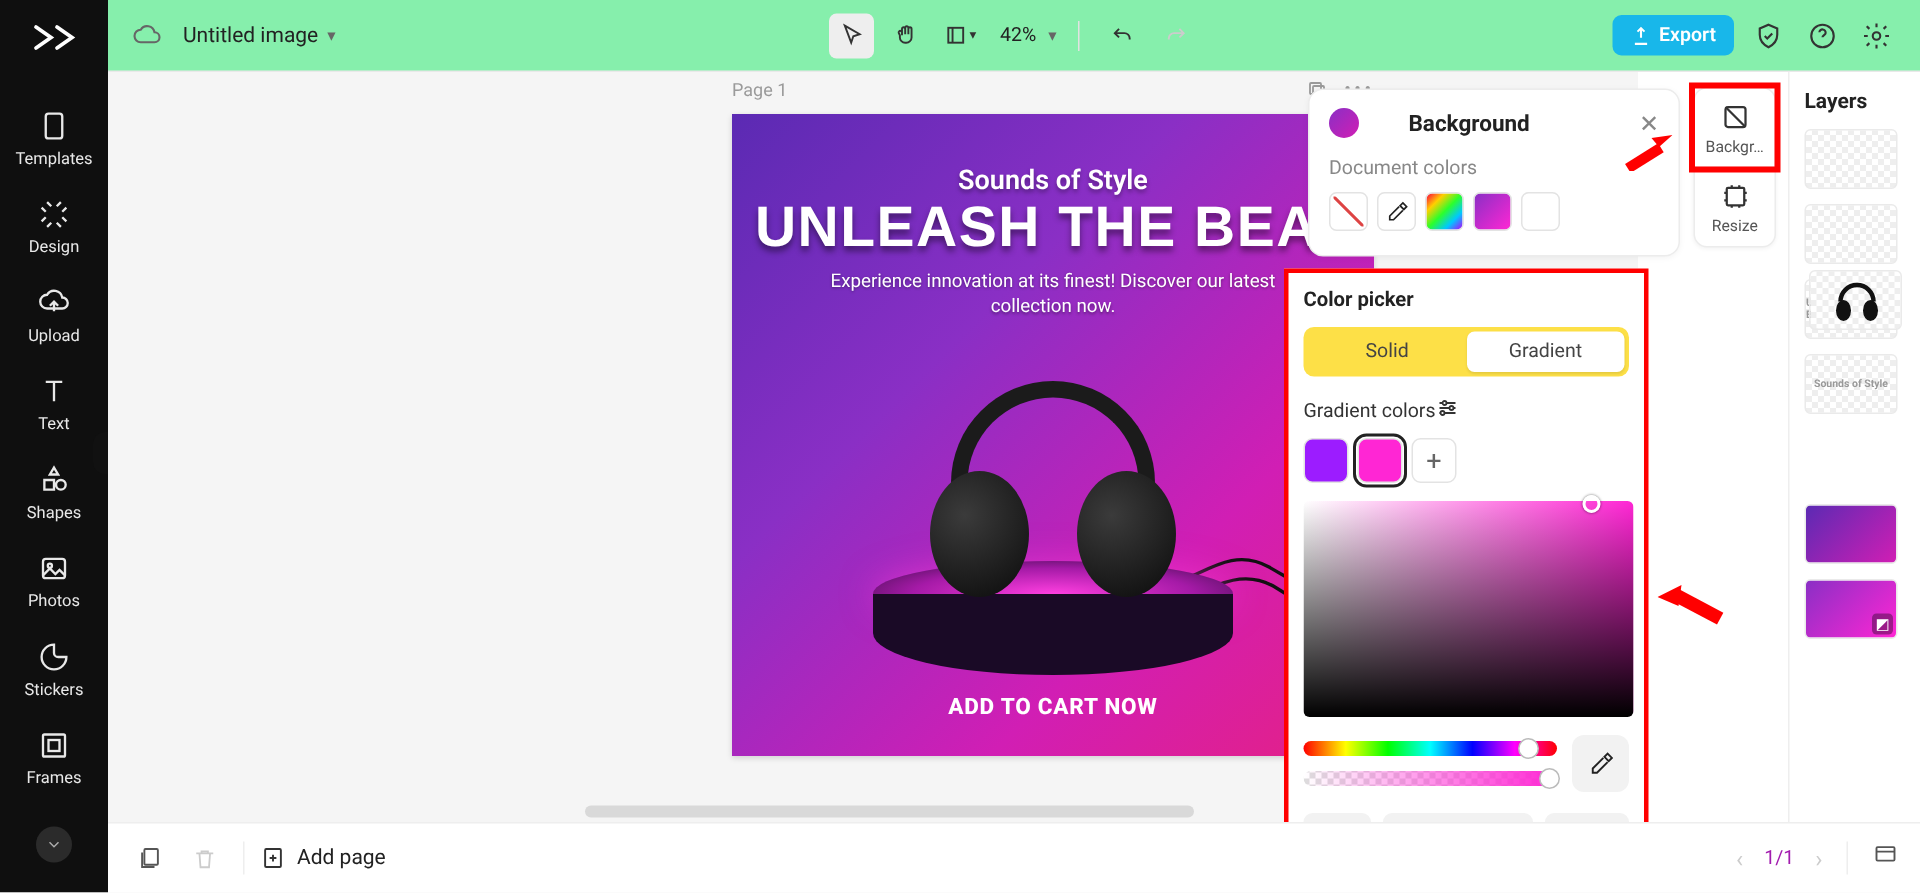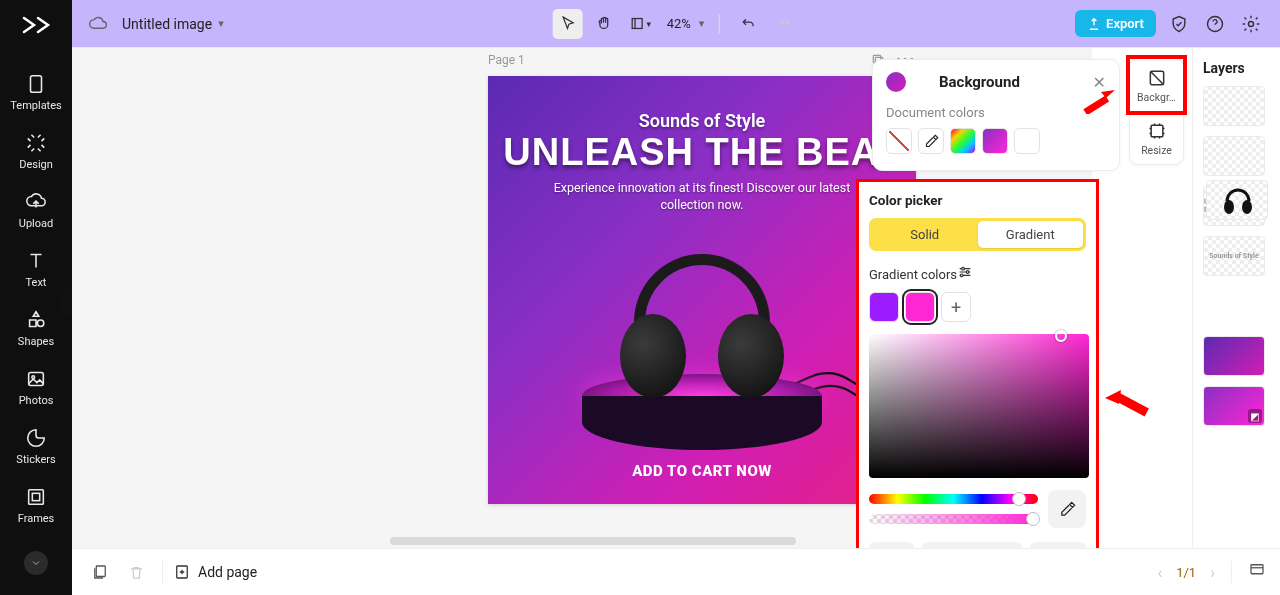--- a/index.html
+++ b/index.html
@@ -6,21 +6,21 @@
 body { width:1280px; height:595px; background:#fff; overflow:hidden; position:relative; }
 
 
 .rail { position:absolute; left:0; top:0; width:72px; height:595px; background:#0f0f0f; display:flex; flex-direction:column; align-items:center; padding-top:14px; }
 .logo { width:32px; height:22px; color:#fff; margin-bottom:28px; }
 .rail-item { width:88px; display:flex; flex-direction:column; align-items:center; color:#e8e8e8; font-size:11px; padding:9px 0 11px; cursor:pointer; }
 .rail-item svg { width:22px; height:22px; margin-bottom:4px; }
 .rail-more { margin-top:auto; margin-bottom:20px; width:24px; height:24px; border-radius:12px; background:#2b2b2b; color:#aaa; display:flex; align-items:center; justify-content:center; }
 
 
-.top { position:absolute; left:72px; top:0; right:0; height:48px; border-bottom:1px solid #e9e9e9; display:flex; align-items:center; padding:12px 16px; background:#c4b5fd; }
+.top { position:absolute; left:72px; top:0; right:0; height:48px; border-bottom:1px solid #e9e9e9; display:flex; align-items:center; padding:12px 16px; background:#86efac; }
 .top .cloud { color:#666; margin-right:14px; display:flex; }
 .title { font-size:14px; color:#222; margin-right:6px; }
 .title-caret { color:#666; font-size:11px; }
 .top-center { position:absolute; left:50%; transform:translateX(-50%); display:flex; align-items:center; gap:6px; }
 .icon-btn { width:30px; height:30px; border-radius:5px; display:flex; align-items:center; justify-content:center; color:#333; cursor:pointer; }
 .icon-btn.active { background:#eee; }
 .zoomv { font-size:13px; color:#222; padding:0 2px 0 6px; }
 .sep { width:1px; height:20px; background:#e2e2e2; margin:0 8px; }
 .top-right { margin-left:auto; display:flex; align-items:center; gap:10px; }
 .export { background:#18b7ea; color:#fff; font-size:13px; font-weight:600; padding:6px 12px; border-radius:6px; display:flex; align-items:center; gap:5px; cursor:pointer; }
@@ -105,21 +105,21 @@
 .thumb.grad{ background:linear-gradient(135deg,#8a2fc5,#ff26d4);}
 .thumb.grad .corner{ position:absolute; right:2px; bottom:2px; width:14px; height:14px; background:rgba(0,0,0,.35); border-radius:3px; display:flex; align-items:center; justify-content:center; color:#fff; font-size:10px;}
 
 
 .bottom{ position:absolute; left:72px; bottom:0; right:0; height:47px; border-top:1px solid #eee; display:flex; align-items:center; padding:0 14px; background:#fff;}
 .bottom .ib{ width:28px; height:28px; display:flex; align-items:center; justify-content:center; color:#555; cursor:pointer; margin-right:8px;}
 .bottom .ib.disabled{ color:#ccc;}
 .bottom .bsep{ width:1px; height:22px; background:#eee; margin:0 10px 0 4px;}
 .addpage{ display:flex; align-items:center; gap:7px; font-size:14px; color:#222; cursor:pointer;}
 .bottom .right{ margin-left:auto; display:flex; align-items:center; gap:10px; color:#888;}
-.pager{ font-size:13px; color:#a16207; padding:0 4px;}
+.pager{ font-size:13px; color:#a21caf; padding:0 4px;}
 .bottom .bsep2{ width:1px; height:22px; background:#eee; margin:0 6px;}
 </style>
 </head>
 <body>
 
 <div class="rail">
   <div class="logo">
     <svg viewBox="0 0 32 22" fill="none" stroke="currentColor" stroke-width="2.5" stroke-linecap="round">
         <path d="M4 4l10 7-10 7M18 4l10 7-10 7"></path>
       </svg>

